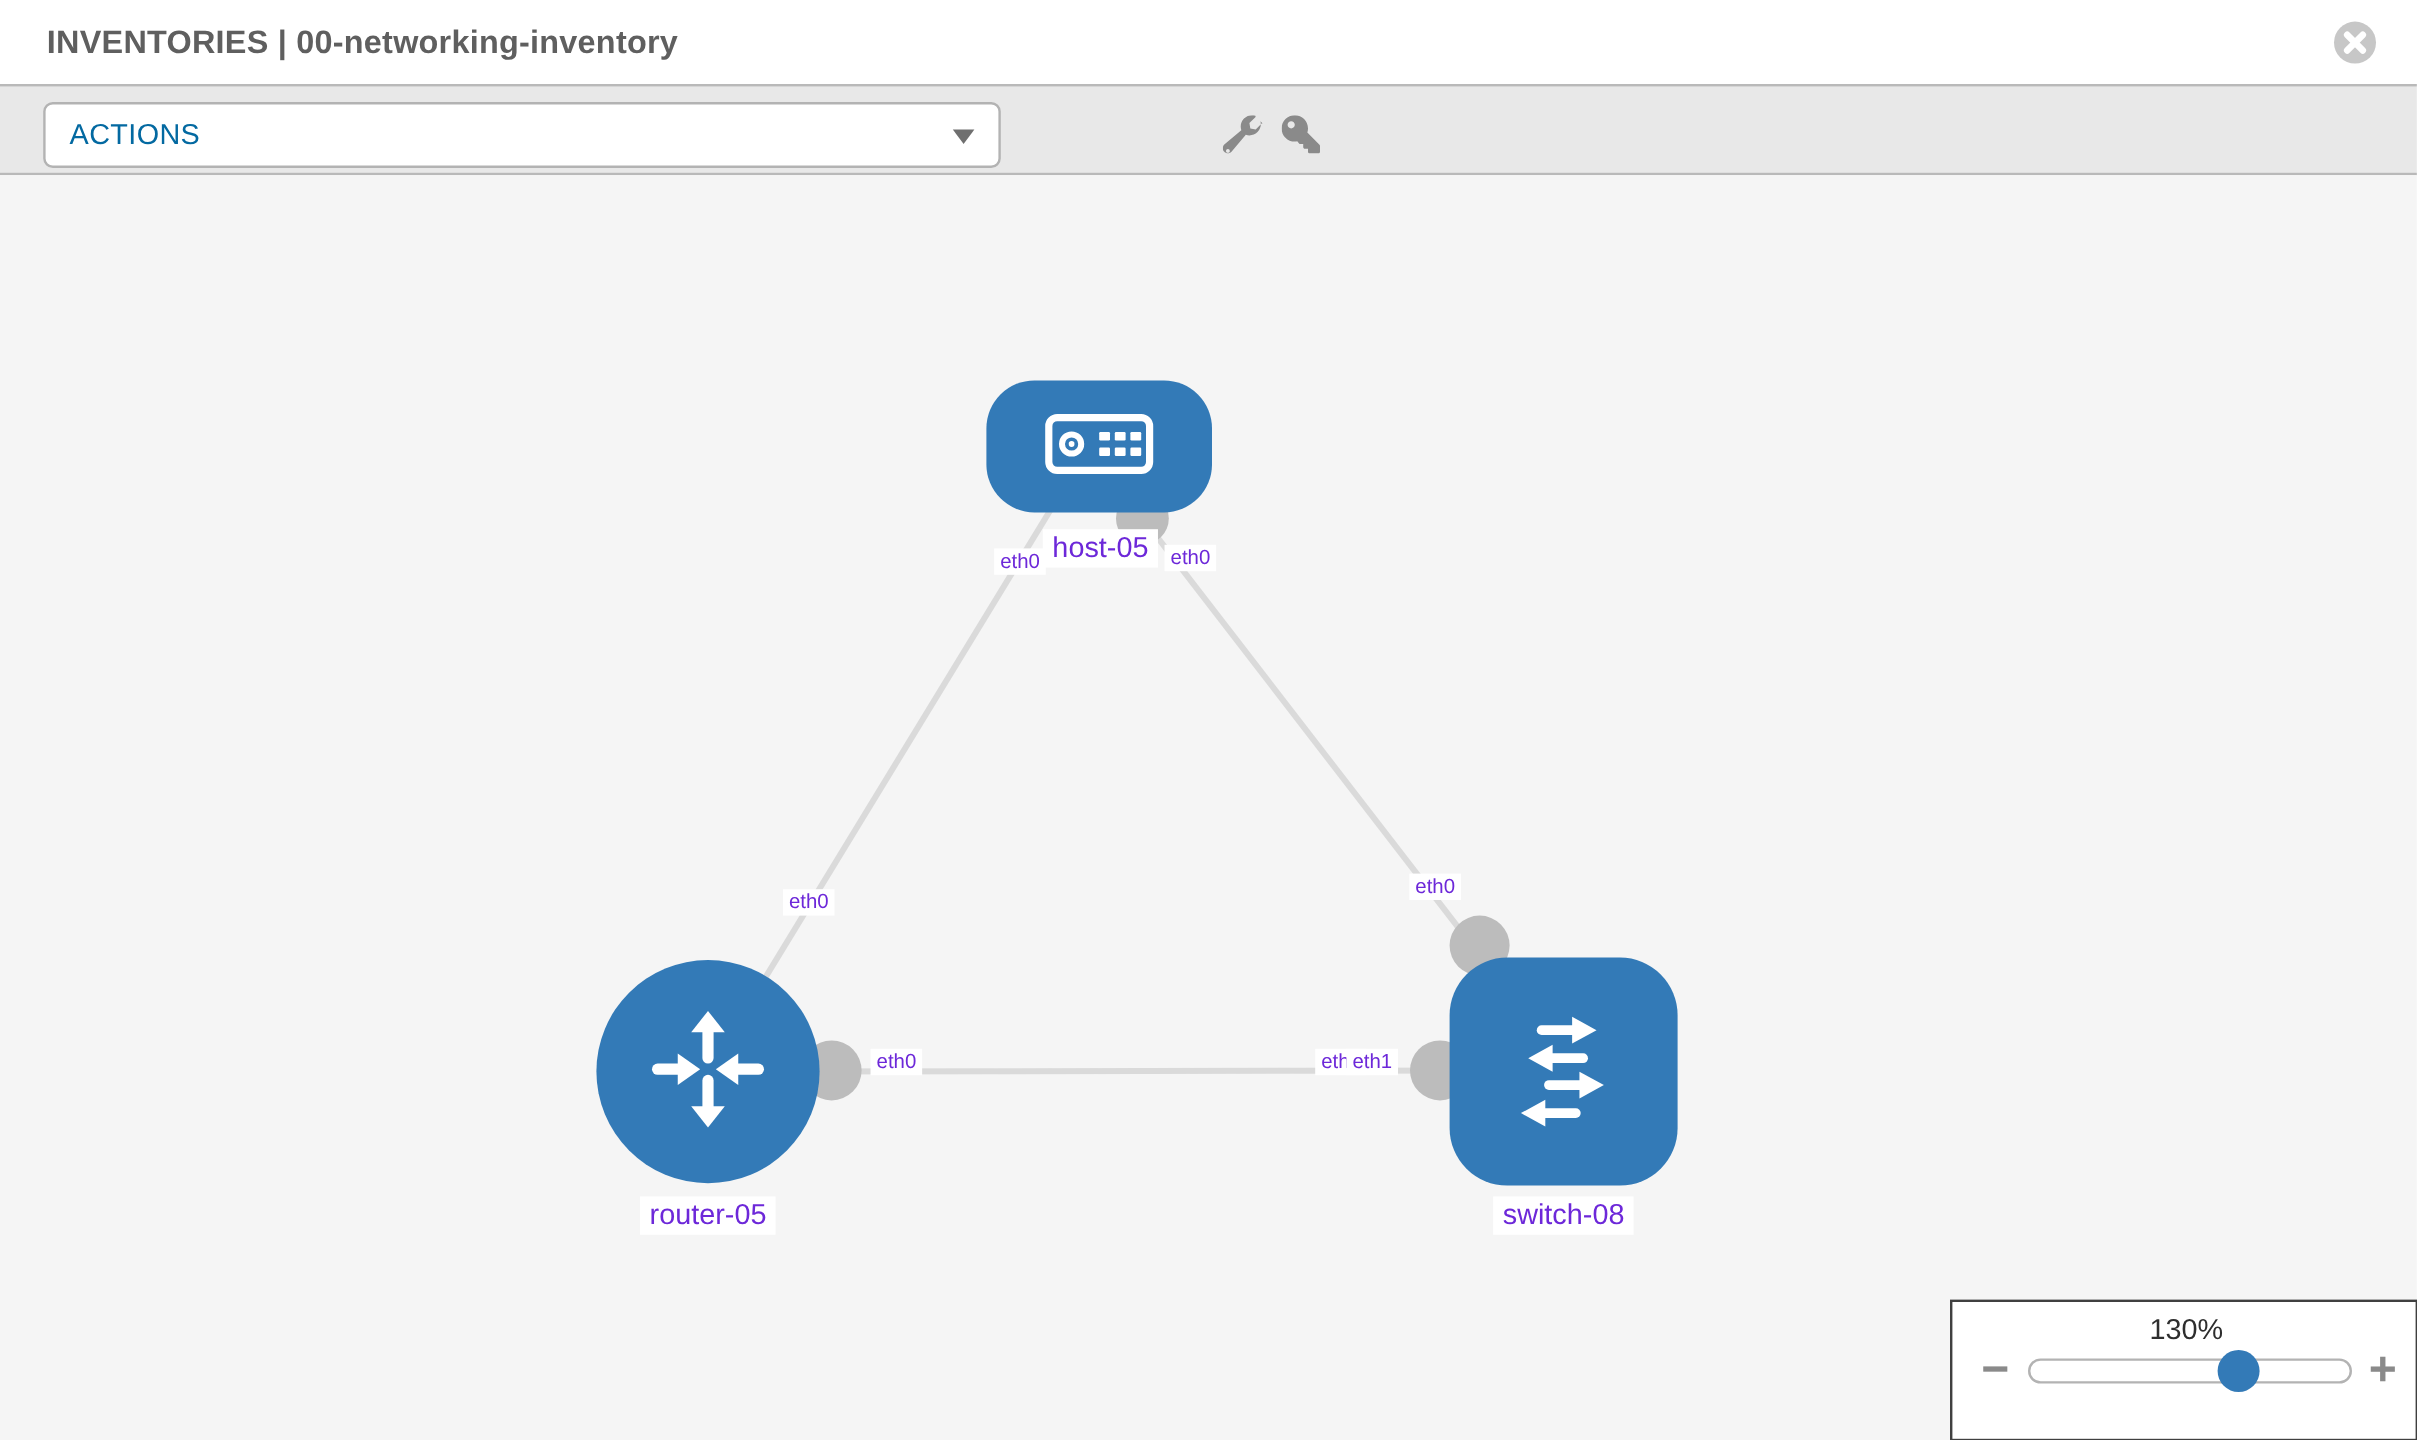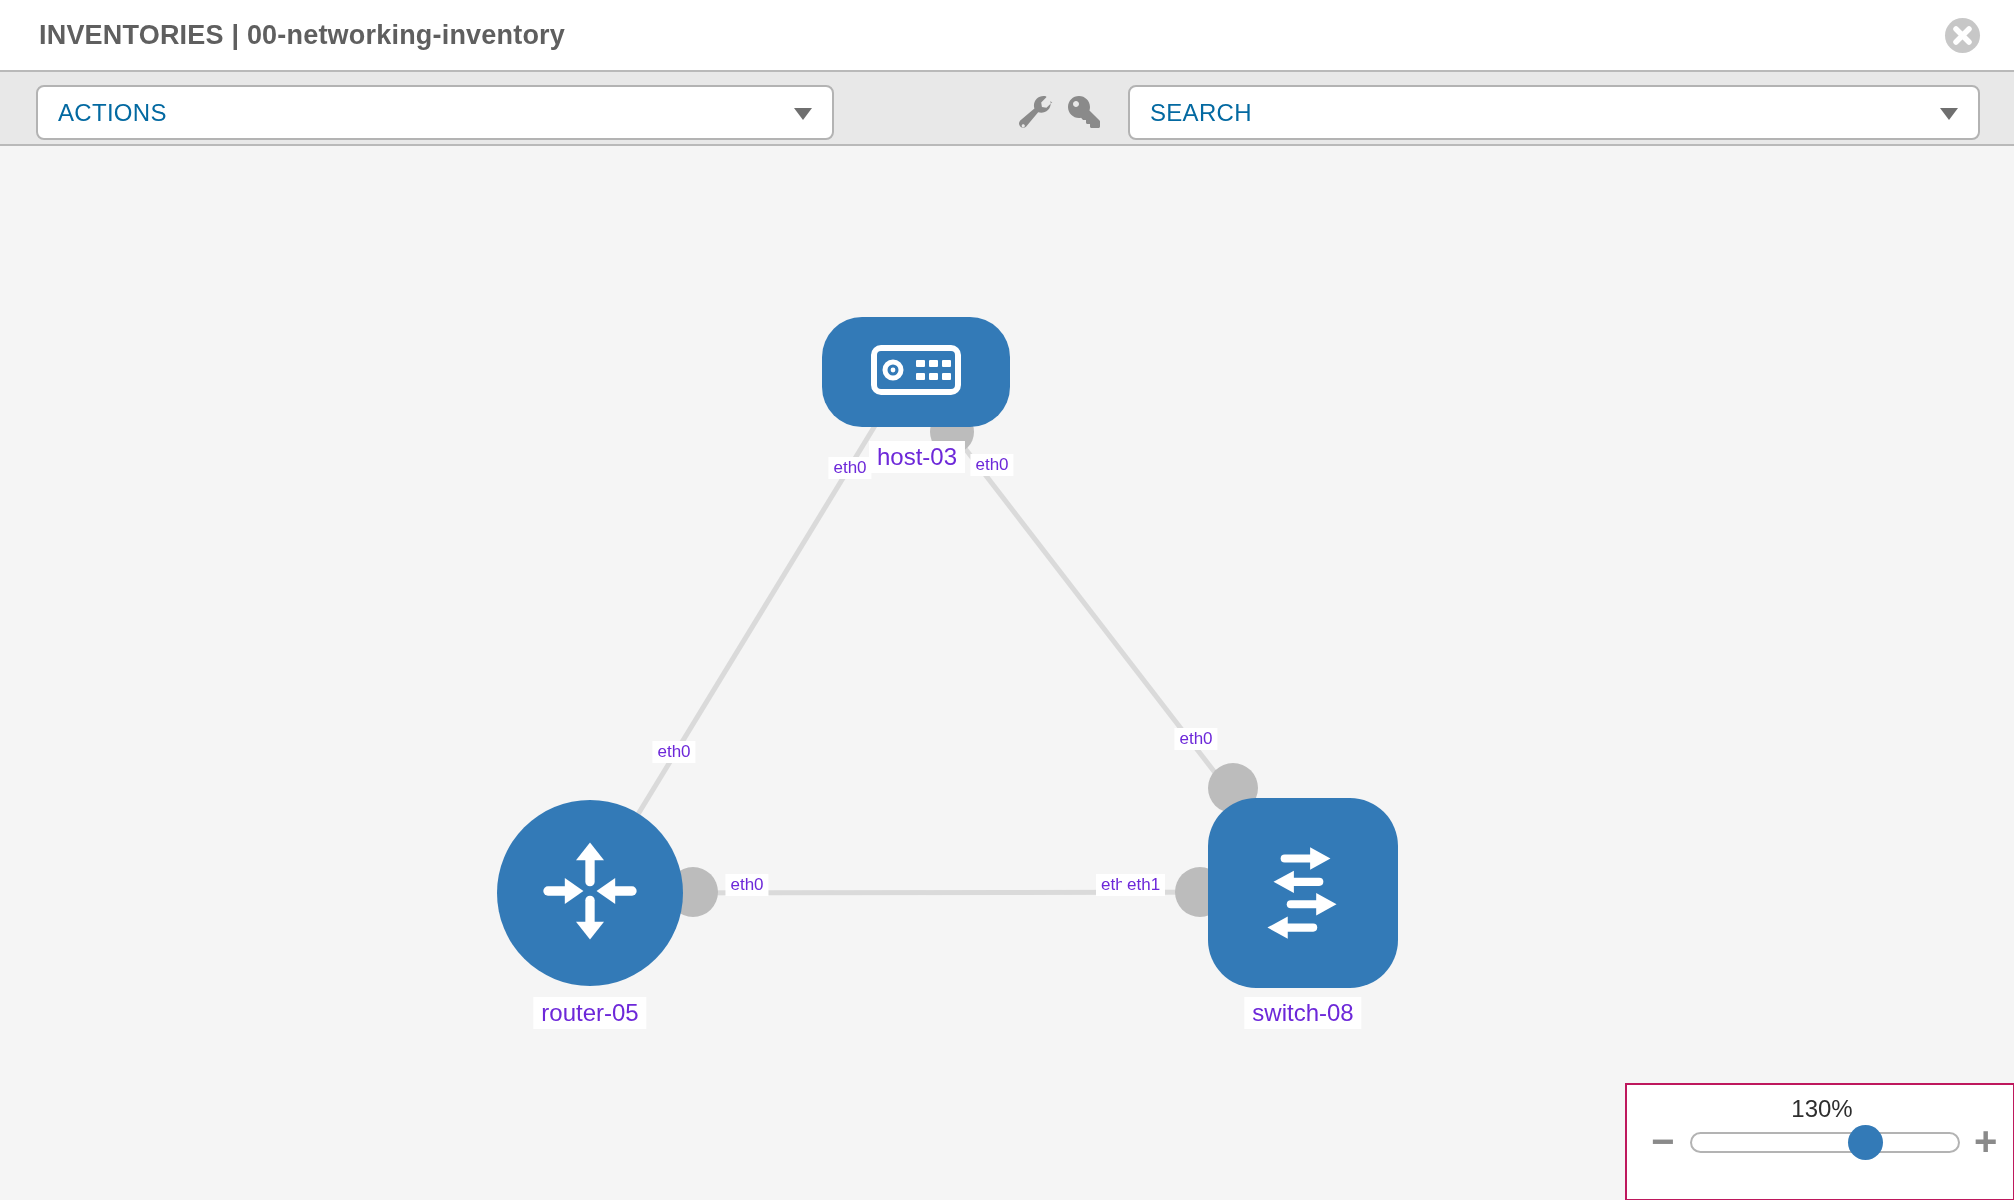--- a/index.html
+++ b/index.html
@@ -37,21 +37,21 @@
   .node-switch { left:1208px; top:652px; width:190px; height:190px; border-radius:48px; }
 
   .chip { position:absolute; background:#ffffff; color:#6d28d9; white-space:nowrap; }
   .chip.iface { font-size:17px; padding:1px 5px; transform:translate(-50%,-50%); }
   .chip.iface.anchored { transform:translate(0,-50%); }
   .chip.node-name { font-size:24px; padding:2px 8px; transform:translate(-50%,-50%); }
   .under { z-index:3; } .over { z-index:4; }
 
   
   .zoom-panel { position:absolute; left:1625px; top:1083px; width:390px; height:118px;
-    background:#ffffff; border:2px solid #be185d; z-index:10; }
+    background:#ffffff; border:2px solid #404040; z-index:10; }
   .zoom-level { position:absolute; left:0; top:10px; width:390px; text-align:center;
     font-size:24px; color:#2e2e2e; }
   .zoom-minus, .zoom-plus { position:absolute; top:36px; font-size:40px; font-weight:bold;
     color:#8a8a8a; cursor:pointer; line-height:40px; }
   .zoom-minus { left:24px; } .zoom-plus { left:347px; }
   .zoom-track { position:absolute; left:63px; top:47px; width:270px; height:21px;
     background:#ffffff; border:2px solid #b3b3b3; border-radius:11px; cursor:pointer; }
   .zoom-thumb { position:absolute; left:221px; top:40px; width:35px; height:35px;
     border-radius:50%; background:#337ab7; cursor:grab; }
 </style>
@@ -86,24 +86,20 @@
   <div class="tool-icon key-icon">
     <span>
       <svg width="32" height="32" viewBox="0 0 512 512" fill="#8a8a8a">
         <g transform="translate(512,0) scale(-1,1)">
           <path d="M512 176C512 273.2 433.2 352 336 352c-11.22 0-22.19-1.06-32.83-3.07l-24.01 27.01A24 24 0 0 1 261.22 384H224v40c0 13.26-10.75 24-24 24h-40v40c0 13.26-10.75 24-24 24H24c-13.26 0-24-10.74-24-24v-78.06c0-6.36 2.53-12.47 7.03-16.97l161.8-161.8C163.11 213.81 160 195.27 160 176 160 78.8 238.8 0 336 0c97.49 0 176 78.51 176 176zM336 128c0 26.51 21.49 48 48 48s48-21.49 48-48-21.49-48-48-48-48 21.49-48 48z"></path>
         </g>
       </svg>
     </span>
   </div>
 
-  <div class="select-box search-select">
-    <span class="label">SEARCH</span>
-    <span class="caret"></span>
-  </div>
 </div>
 
 <div class="canvas">
 
   <svg class="net" width="2014" height="1054">
     <g stroke="#dadada" stroke-width="5">
       <line x1="890" y1="255" x2="590" y2="747"></line>
       <line x1="940" y1="270" x2="1233" y2="650"></line>
       <line x1="590" y1="747" x2="1303" y2="746"></line>
     </g>
@@ -172,21 +168,21 @@
   </div>
 
   <div class="chip iface under" style="left:850px; top:322px;">eth0</div>
   <div class="chip iface under" style="left:992px; top:319px;">eth0</div>
   <div class="chip iface under" style="left:674px; top:606px;">eth0</div>
   <div class="chip iface under" style="left:1196px; top:593px;">eth0</div>
   <div class="chip iface under" style="left:747px; top:739px;">eth0</div>
   <div class="chip iface anchored under" style="left:1096px; top:739px;">eth0</div>
   <div class="chip iface anchored over" style="left:1122px; top:739px;">eth1</div>
 
-  <div class="chip node-name over" style="left:917px; top:311px;">host-03</div>
+  <div class="chip node-name over" style="left:917px; top:311px;">host-05</div>
   <div class="chip node-name over" style="left:590px; top:867px;">router-05</div>
   <div class="chip node-name over" style="left:1303px; top:867px;">switch-08</div>
 </div>
 
 <div class="zoom-panel">
   <div class="zoom-level">130%</div>
   <div class="zoom-minus">−</div>
   <div class="zoom-track"></div>
   <div class="zoom-thumb"></div>
   <div class="zoom-plus">+</div>

